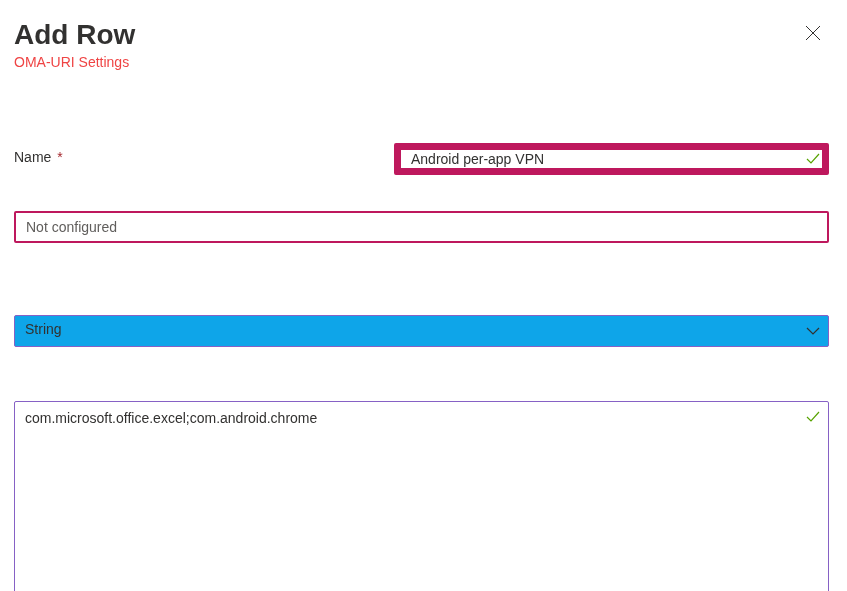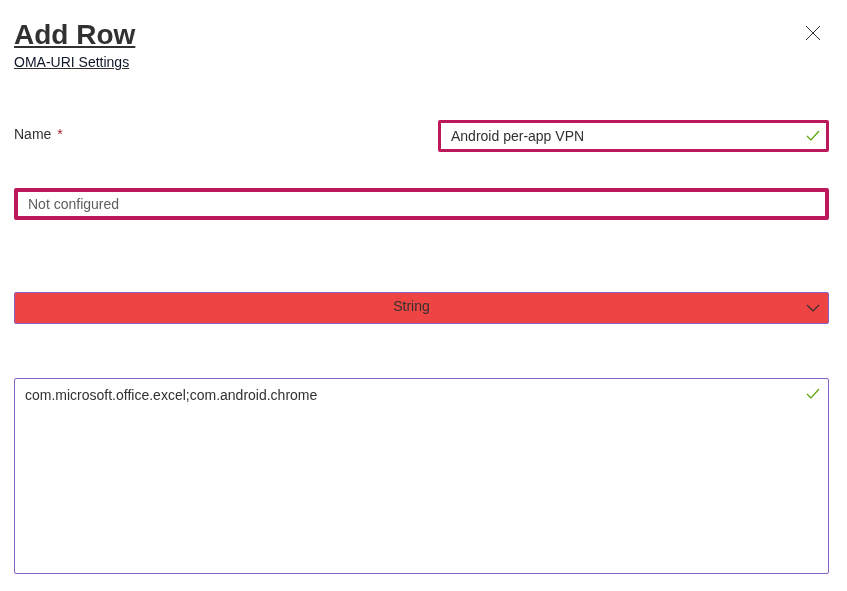--- a/index.html
+++ b/index.html
@@ -11,33 +11,32 @@
       font-family: 'Segoe UI', -apple-system, BlinkMacSystemFont, sans-serif;
       background: #ffffff;
       color: #323130;
       width: 847px;
       height: 591px;
       padding: 18px 18px 18px 14px;
       position: relative;
     }
     .header {
       position: relative;
-      margin-bottom: 50px;
-      text-decoration: underline;
+      margin-bottom: 73px;
     }
     .title {
       font-size: 28px;
       font-weight: 600;
       color: #323130;
       line-height: 1.2;
     }
     .subtitle {
       font-size: 14px;
       font-weight: 400;
-      color: #0f172a;
+      color: #ef4444;
       margin-top: 2px;
     }
     .close-btn {
       position: absolute;
       top: 4px;
       right: 4px;
       width: 24px;
       height: 24px;
       cursor: pointer;
       display: flex;
@@ -47,21 +46,20 @@
       border: none;
     }
     .close-btn svg {
       width: 16px;
       height: 16px;
     }
     .form-row {
       display: flex;
       align-items: flex-start;
       margin-bottom: 36px;
-      gap: 44px;
     }
     .form-row.tight {
       margin-bottom: 24px;
     }
     .form-label {
       width: 380px;
       flex-shrink: 0;
       font-size: 14px;
       color: #323130;
       padding-top: 6px;
@@ -73,29 +71,29 @@
     .form-control-wrap {
       flex: 1;
       position: relative;
     }
     .text-input {
       width: 100%;
       height: 32px;
       padding: 5px 30px 5px 10px;
       font-size: 14px;
       font-family: inherit;
-      border: 4px solid #be185d;
+      border: 2px solid #be185d;
       border-radius: 2px;
       outline: none;
       color: #323130;
       background: #ffffff;
       text-overflow: ellipsis;
     }
     .text-input.validated {
-      border: 3px solid #be185d;
+      border: 7px solid #be185d;
     }
     .text-input::placeholder {
       color: #605e5c;
     }
     .textarea-input {
       width: 100%;
       height: 196px;
       padding: 6px 30px 6px 10px;
       font-size: 14px;
       font-family: inherit;
@@ -111,24 +109,23 @@
     .select-input {
       width: 100%;
       height: 32px;
       padding: 5px 30px 5px 10px;
       font-size: 14px;
       font-family: inherit;
       border: 1px solid #8661c5;
       border-radius: 2px;
       outline: none;
       color: #323130;
-      background: #ef4444;
+      background: #0ea5e9;
       appearance: none;
       cursor: pointer;
-      text-align: center;
     }
     .check-icon {
       position: absolute;
       right: 8px;
       top: 8px;
       width: 16px;
       height: 16px;
       pointer-events: none;
     }
     .check-icon svg {

